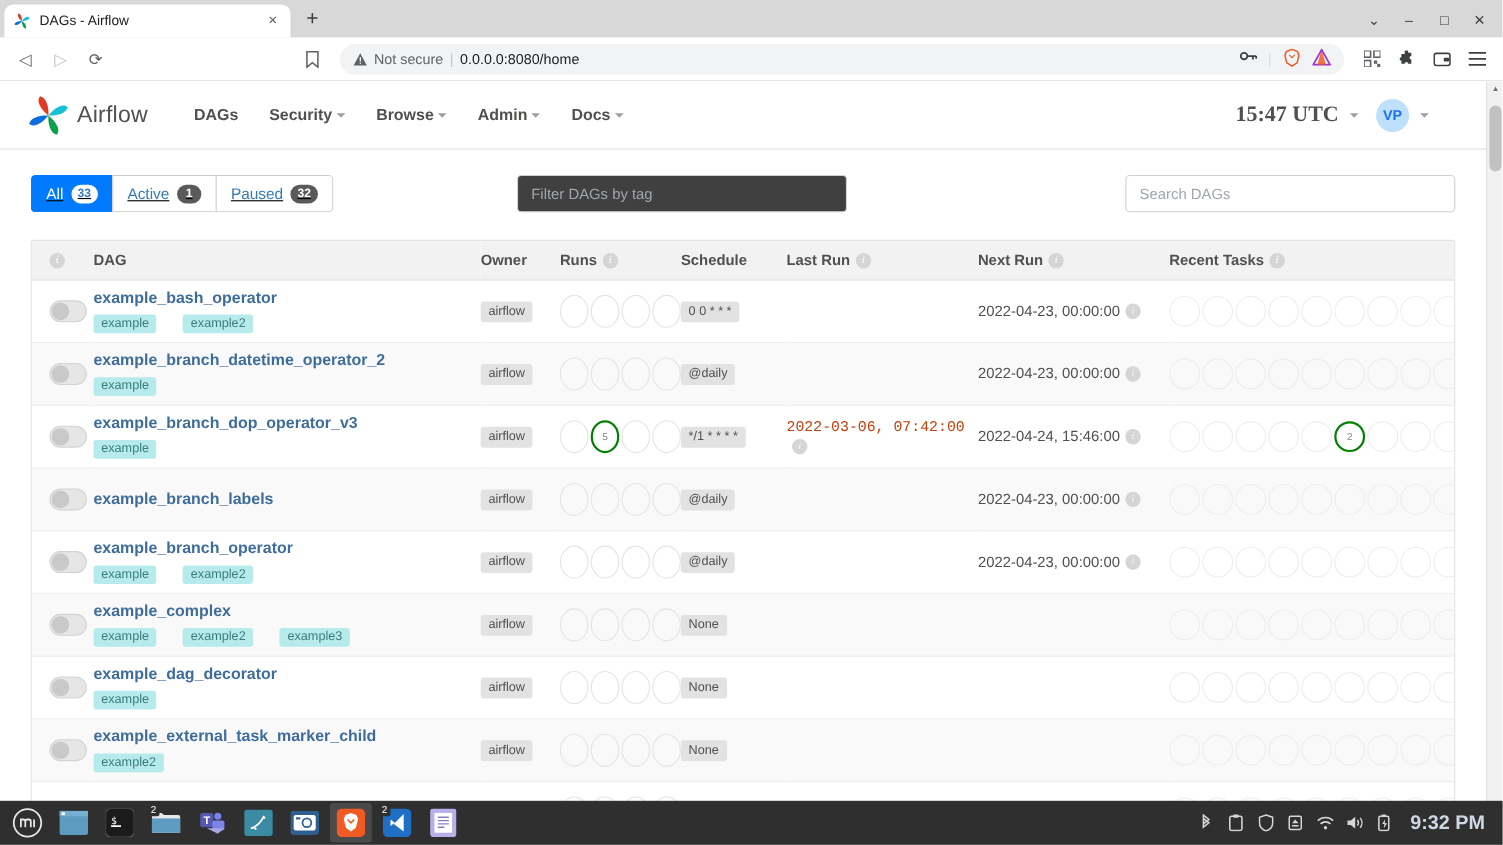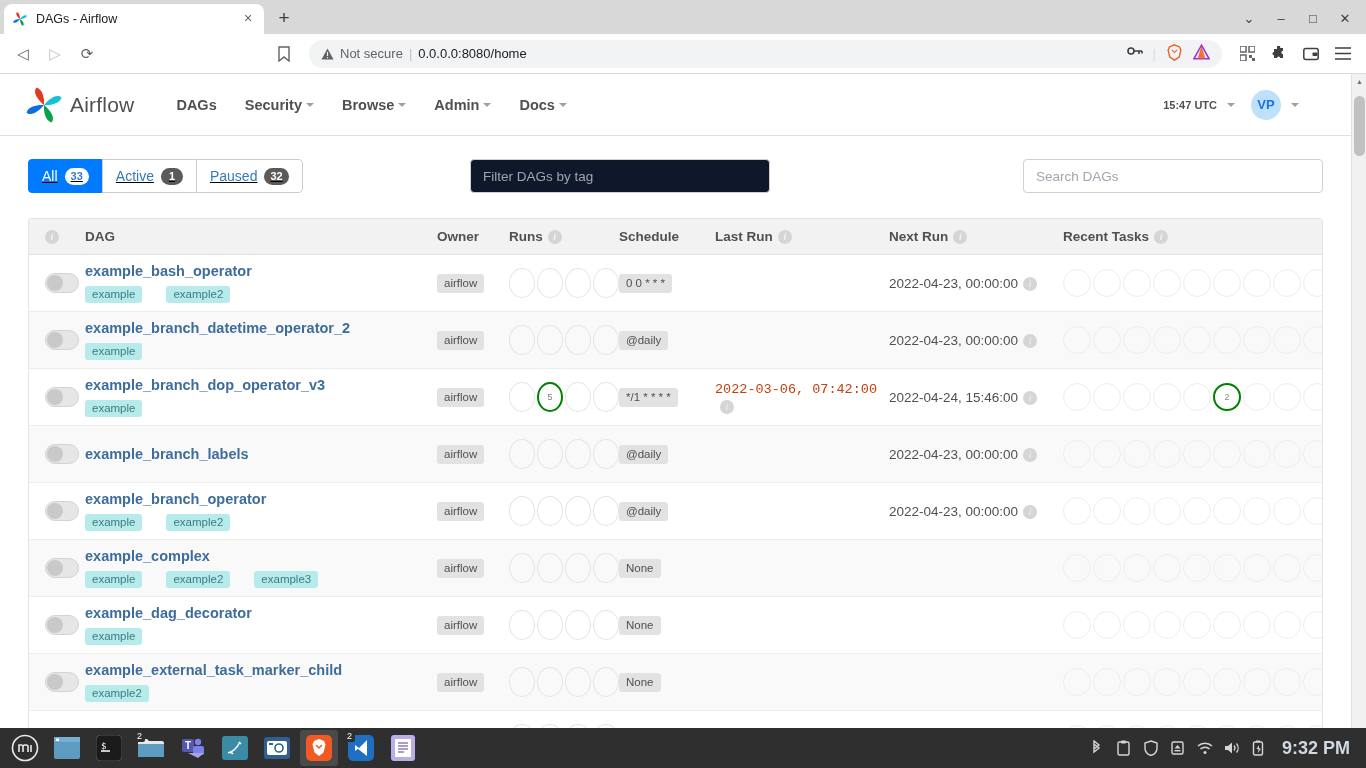--- a/index.html
+++ b/index.html
@@ -69,21 +69,21 @@
   .af-logo { display: flex; align-items: center; gap: 6px; margin-right: 28px; }
   .pinwheel { width: 40px; height: 40px; position: relative; }
   .af-brand { font-size: 21px; color: #51504f; letter-spacing: .2px; }
   .af-links { display: flex; align-items: center; gap: 0; }
   .af-link {
     font-size: 14.5px; font-weight: bold; color: #51504f; padding: 8px 14px;
     cursor: pointer; display: flex; align-items: center; gap: 4px; white-space: nowrap;
   }
   .caret { border-left: 4px solid transparent; border-right: 4px solid transparent; border-top: 4px solid #a0a0a0; display: inline-block; }
   .af-right { margin-left: auto; display: flex; align-items: center; gap: 4px; padding-right: 28px; }
-  .af-time { font-size: 11px; font-weight: bold; color: #51504f; }
+  .af-time { font-size: 20px; font-weight: bold; color: #51504f; font-family: Liberation Serif, serif; }
   .avatar {
     width: 30px; height: 30px; border-radius: 50%; background: #bfe0fb;
     display: flex; align-items: center; justify-content: center;
     font-size: 13px; font-weight: bold; color: #1a73e8; margin-left: 12px;
   }
 
   
   .content { padding: 22px 28px 0 28px; }
   .toolrow { display: flex; align-items: center; height: 36px; margin-bottom: 24px; position: relative; }
 
@@ -97,21 +97,21 @@
   .fbtn:first-child { border-radius: 4px 0 0 4px; }
   .fbtn.active { background: #007bff; border-color: #007bff; color: #fff; }
   .pill {
     min-width: 22px; height: 17px; border-radius: 9px; background: #5a5a5a; color: #fff;
     font-size: 11px; font-weight: bold; display: flex; align-items: center; justify-content: center; padding: 0 6px;
   }
   .fbtn.active .pill { background: #fff; color: #3a78c9; }
 
   .tagfilter {
     position: absolute; left: 442px; width: 300px; height: 34px;
-    border: 1px solid #d0d0d0; border-radius: 4px; background: #0f172a;
+    border: 1px solid #d0d0d0; border-radius: 4px; background: #404040;
     display: flex; align-items: center; padding: 0 12px;
   }
   .searchbox {
     position: absolute; right: 0px; width: 300px; height: 34px;
     border: 1px solid #d0d0d0; border-radius: 4px; background: #fff;
     display: flex; align-items: center; padding: 0 12px;
   }
   .ph { font-size: 13.5px; color: #a0a6ad; }
 
   

